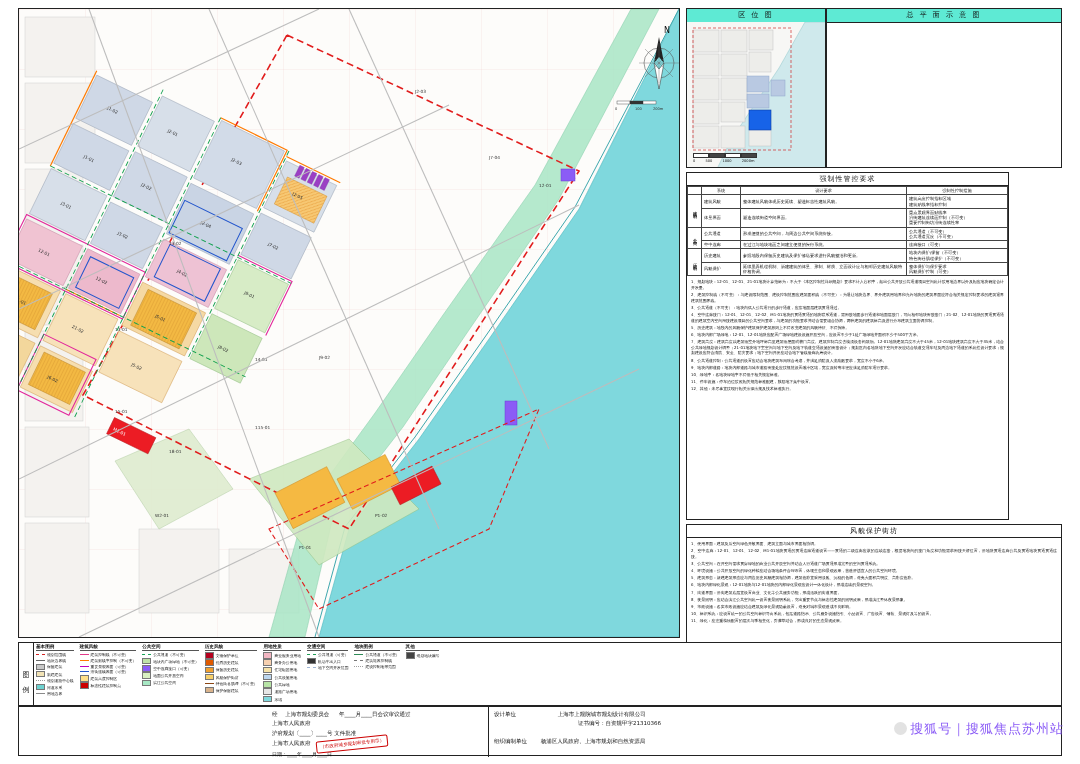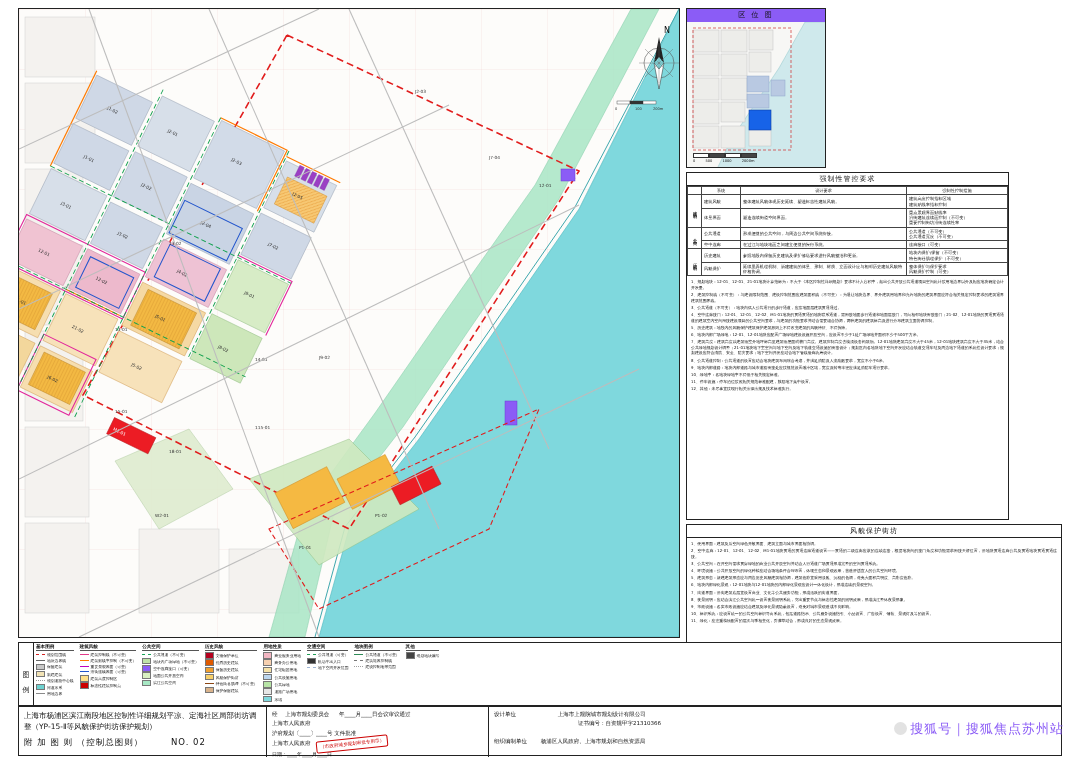--- a/index.html
+++ b/index.html
@@ -16,21 +16,21 @@
 
   
   #map-panel{left:18px;top:8px;width:662px;height:630px;background:#fdfdfb;overflow:hidden;}
   #map-canvas{position:absolute;left:0;top:0;width:660px;height:628px;}
 
   
   #locator-panel{left:686px;top:8px;width:140px;height:160px;background:#fff;}
   #overview-panel{left:826px;top:8px;width:236px;height:160px;background:#fff;}
   .panel-title{
     position:absolute;left:0;top:0;right:0;height:13px;line-height:13px;
-    text-align:center;font-size:7px;border-bottom:1px solid #222;background:#8b5cf6;letter-spacing:2px;
+    text-align:center;font-size:7px;border-bottom:1px solid #222;background:#5eead4;letter-spacing:2px;
   }
   .panel-body{position:absolute;left:0;top:13px;right:0;bottom:0;overflow:hidden;}
 
   #control-panel{left:686px;top:172px;width:323px;height:348px;background:#fff;}
   #guide-panel{left:686px;top:524px;width:376px;height:162px;background:#fff;}
   #measures-panel{left:686px;top:690px;width:376px;height:66px;background:#fff;}
 
   .sec-head{
     height:12px;line-height:12px;text-align:center;font-size:7px;
     border-bottom:1px solid #222;letter-spacing:1px;background:#fff;
@@ -342,20 +342,24 @@
             <i style="background:#444"></i>
           </div>
         <span>0</span>
         <span style="margin-left:9px">500</span>
         <span style="margin-left:9px">1000</span>
         <span style="margin-left:9px">2000m</span>
       </div>
     </div>
   </div>
 
+  <div class="frame" id="overview-panel">
+    <div class="panel-title">总 平 面 示 意 图</div>
+    <div class="panel-body"></div>
+  </div>
 
   <div class="frame" id="control-panel">
     <div class="sec-head">强制性管控要求</div>
     <table class="ctrl">
       <tbody>
           <tr>
         <th class="vcell"></th>
         <th style="width:34px">系统</th>
         <th>设计要求</th>
         <th style="width:96px">强制性控制措施</th>
@@ -629,27 +633,20 @@
       <div class="leg-col">
         <div class="leg-title">其他</div>
         <div class="leg-item">
           <span class="sw" style="background: rgb(68, 68, 68);"></span>
           <span>规划地块编号</span>
         </div>
       </div>
     </div>
 
   <div class="frame" id="title-block">
-    <div class="tb-cell" style="left:0;width:248px">
-      <div class="tb-main-title">上海市杨浦区滨江南段地区控制性详细规划平凉、定海社区局部街坊调整（YP-15-Ⅱ等风貌保护街坊保护规划）</div>
-      <div class="tb-sub">
-        <span>附 加 图 则 （控制总图则）</span>
-        <span style="margin-left:24px">NO. 02</span>
-      </div>
-    </div>
     <div class="tb-cell" style="left:248px;width:222px">
       <div class="tb-line">
         <span>经</span>
         <span style="margin-left:6px">上海市规划委员会</span>
         <span style="margin-left:8px">年____月____日会议审议通过</span>
       </div>
       <div class="tb-line">上海市人民政府</div>
       <div class="tb-line">
         <span>沪府规划〔____〕____号 文件批准</span>
       </div>

